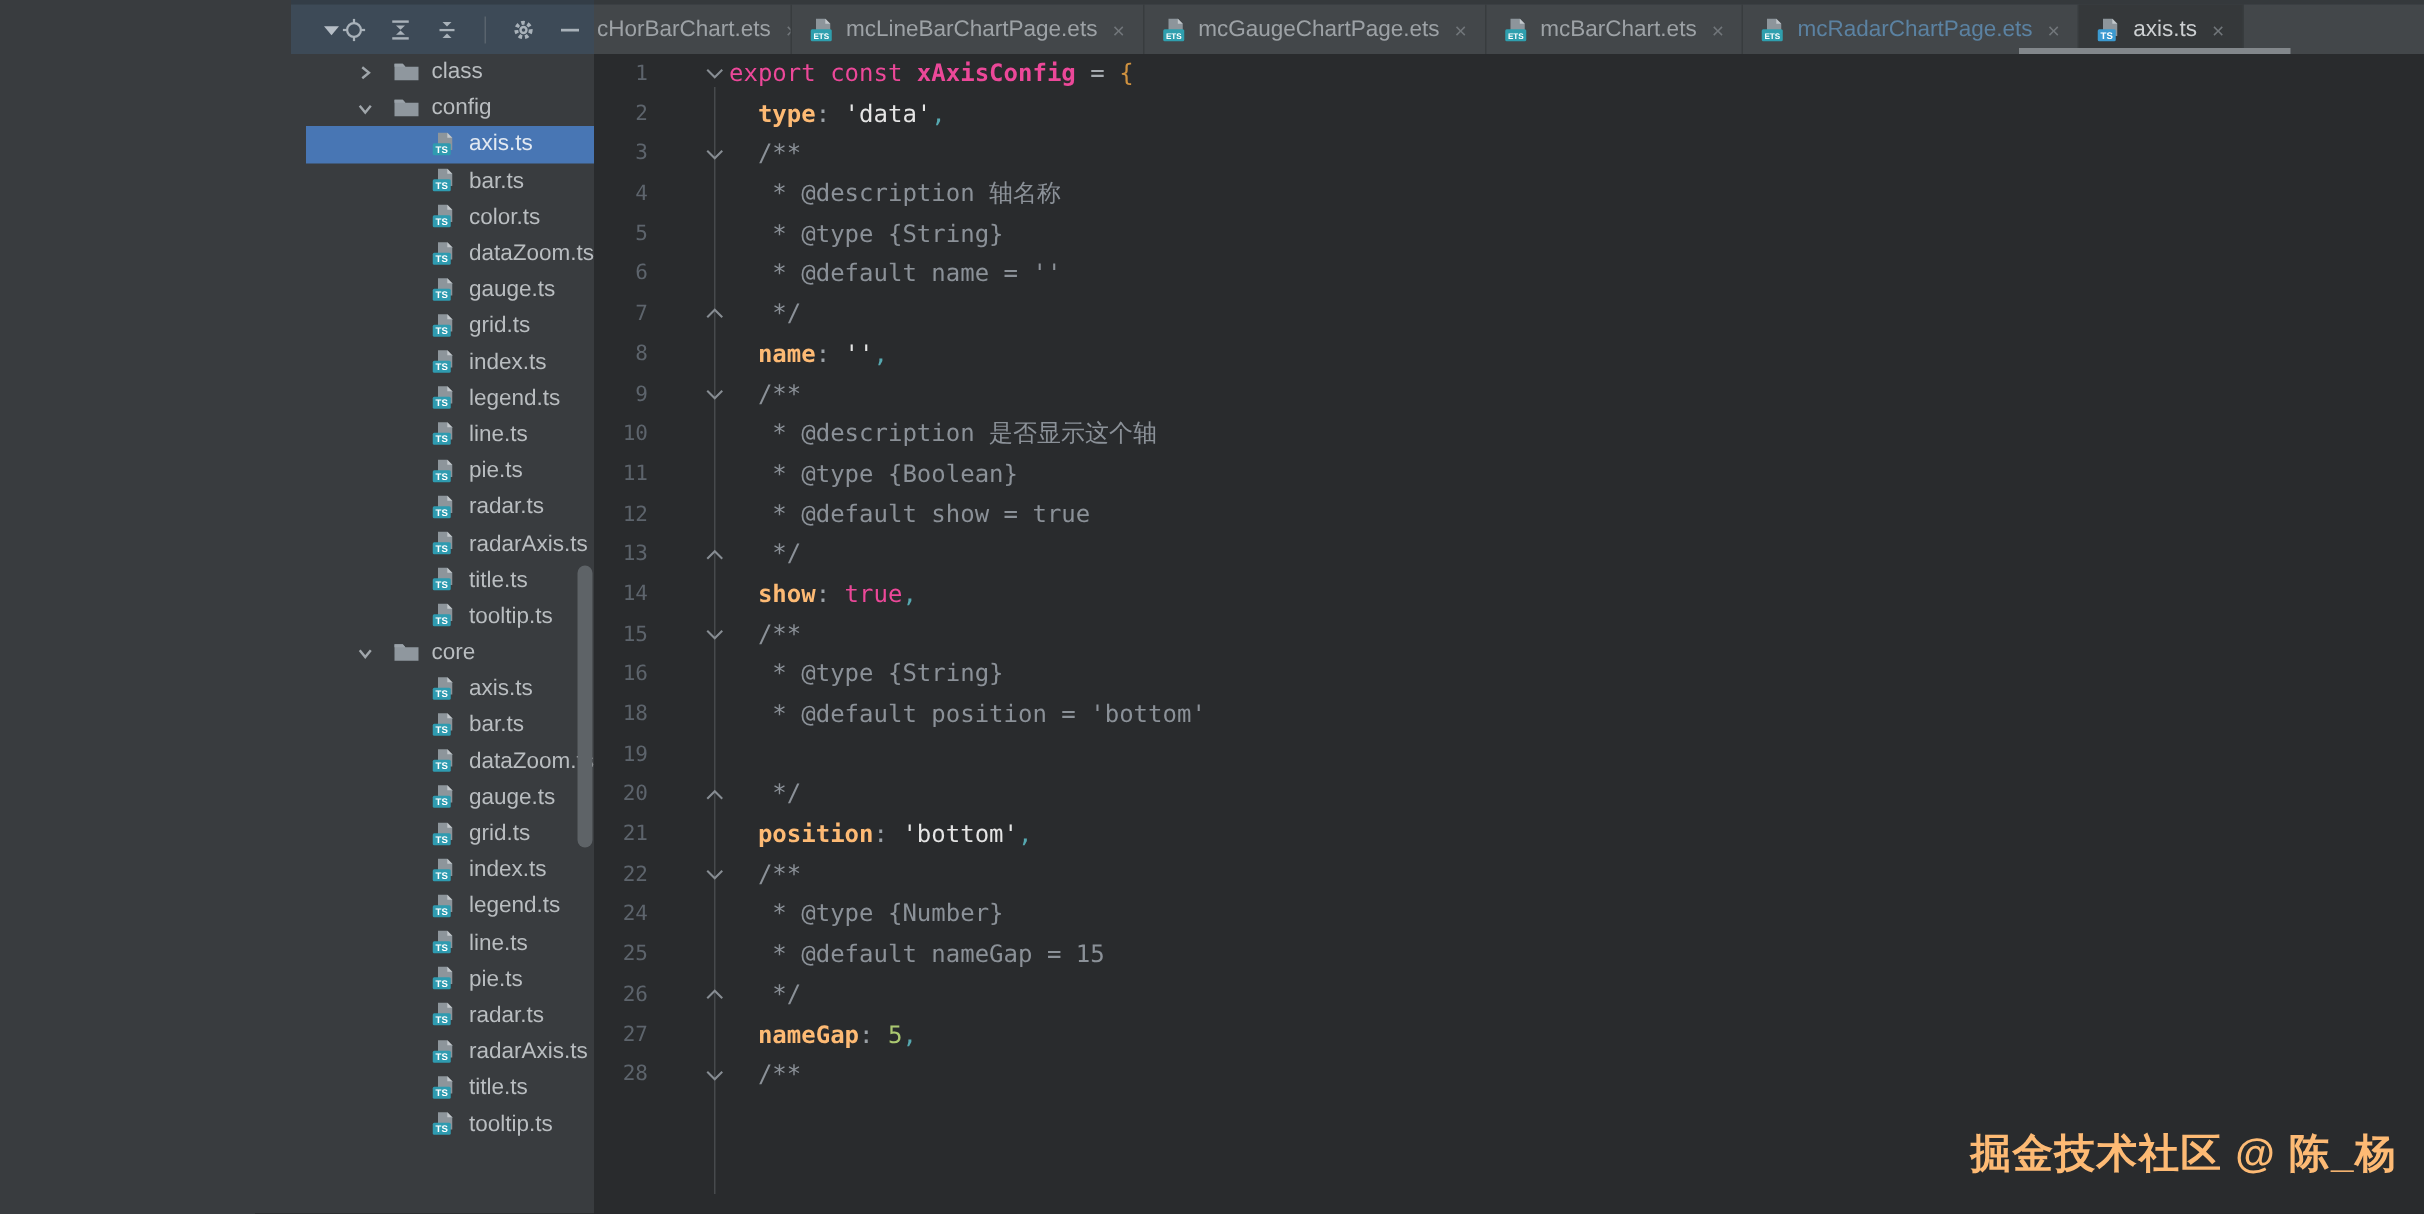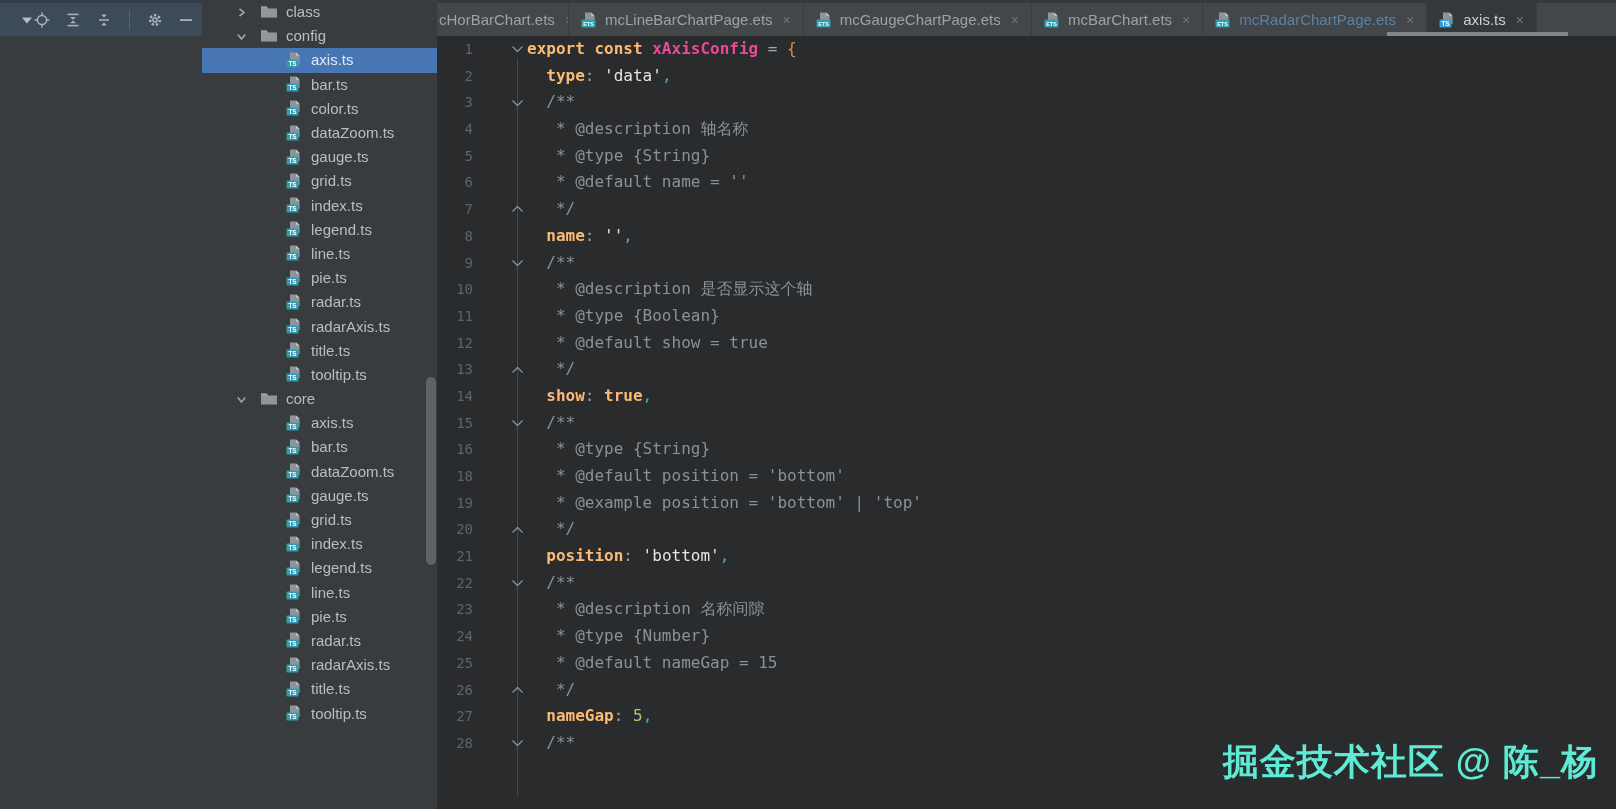--- a/index.html
+++ b/index.html
@@ -1,20 +1,20 @@
 <!DOCTYPE html>
 <html style="--sel: #4876b4; --mod-tab: #5b82a2;"><head>
 <meta charset="utf-8">
 <style>
   html,body{margin:0;padding:0;width:1616px;height:809px;overflow:hidden;
     font-family:"Liberation Sans",sans-serif;background:#292b2d;}
   .app{display:flex;width:1616px;height:809px;}
 
   
-  .project{width:437px;flex:none;background:#393c3f;position:relative;display:flex;flex-direction:row;}
+  .project{width:396px;flex:none;background:#393c3f;position:relative;display:flex;flex-direction:column;align-items:flex-end;}
   .panel-header{height:36px;flex:none;background:#3d4a57;border-top:3px solid #333d47;
     display:flex;align-items:center;box-sizing:border-box;padding:0 8px 0 20px;}
   .hdr-left{display:flex;align-items:center;}
   .hdr-icons{margin-left:auto;display:flex;align-items:center;gap:15px;}
   .hdr-icons .icon{width:16px;height:16px;display:inline-flex;align-items:center;justify-content:center;cursor:default;}
   .hdr-sep{width:1px;height:18px;background:#59636d;margin:0 2px;}
 
   .tree{flex:1;overflow:hidden;font-size:15px;color:#b9bdc0;padding-top:0;}
   .row{height:24.2px;display:flex;align-items:center;white-space:nowrap;}
   .row .chev{width:12px;height:12px;margin-left:34px;margin-right:12px;flex:none;display:inline-flex;align-items:center;}
@@ -38,34 +38,34 @@
   .tab.active{background:#35383a;color:#cdd0d2;}
   .tab-scroll-thumb{position:absolute;bottom:0;left:950px;width:181px;height:4px;background:#82878b;}
 
   
   .code{position:relative;flex:1;font-family:"DejaVu Sans Mono",monospace;font-size:16px;overflow:hidden;}
   .fold-line{position:absolute;left:80px;top:22px;width:1px;height:738px;background:#474a4d;}
   .cl{display:flex;height:26.7px;line-height:26.7px;white-space:pre;}
   .ln{width:36px;flex:none;text-align:right;color:#5d646c;font-size:14px;}
   .gut{width:54px;flex:none;position:relative;}
   .gut .fold{position:absolute;right:3px;top:50%;transform:translateY(-50%);display:inline-flex;}
-  .kw{color:#fdba74;font-weight:bold;}
+  .kw{color:#ec4899;font-weight:normal;}
   .id{color:#ec4899;font-weight:bold;}
   .op{color:#a6abb0;}
   .brace{color:#cf9240;}
   .prop{color:#fdba74;font-weight:bold;}
   .pun{color:#9aa0a6;}
   .str{color:#e5e5e5;}
   .comma{color:#56a8b0;}
   .doc{color:#8b9198;}
   .num{color:#abc871;}
   .pl{color:#c8cacd;}
 
-  .watermark{position:absolute;right:18px;bottom:22px;font-size:36px;font-weight:bold;
-    color:#5eead4;letter-spacing:1px;}
+  .watermark{position:absolute;right:18px;bottom:22px;font-size:27px;font-weight:bold;
+    color:#fdba74;letter-spacing:1px;}
 </style>
 </head>
 <body>
 
 <div class="app">
 
   <aside class="project">
     <div class="panel-header">
       <span class="hdr-left">
         <svg width="14" height="10" viewBox="0 0 14 10">
@@ -547,29 +547,28 @@
         <div class="cl"><span class="ln">12</span><span class="gut"></span><span class="txt"><span class="doc">   * @default show = true</span></span></div>
         <div class="cl"><span class="ln">13</span><span class="gut"><span class="fold"><svg width="13" height="9" viewBox="0 0 13 9">
                 <polyline points="1.5,7 6.5,2 11.5,7" fill="none" stroke="#878d93" stroke-width="1.4"></polyline>
               </svg></span></span><span class="txt"><span class="doc">   */</span></span></div>
         <div class="cl"><span class="ln">14</span><span class="gut"></span><span class="txt"><span class="pl">  </span><span class="prop">show</span><span class="pun">:</span><span class="pl"> </span><span class="kw">true</span><span class="comma">,</span></span></div>
         <div class="cl"><span class="ln">15</span><span class="gut"><span class="fold"><svg width="13" height="9" viewBox="0 0 13 9">
                 <polyline points="1.5,2 6.5,7 11.5,2" fill="none" stroke="#878d93" stroke-width="1.4"></polyline>
               </svg></span></span><span class="txt"><span class="doc">  /**</span></span></div>
         <div class="cl"><span class="ln">16</span><span class="gut"></span><span class="txt"><span class="doc">   * @type {String}</span></span></div>
         <div class="cl"><span class="ln">18</span><span class="gut"></span><span class="txt"><span class="doc">   * @default position = 'bottom'</span></span></div>
-        <div class="cl"><span class="ln">19</span><span class="gut"></span><span class="txt"><span class="doc">   * @example position = 'bottom' | 'top'</span></span></div>
+        <div class="cl"><span class="ln">19</span><span class="gut"></span></div>
         <div class="cl"><span class="ln">20</span><span class="gut"><span class="fold"><svg width="13" height="9" viewBox="0 0 13 9">
                 <polyline points="1.5,7 6.5,2 11.5,7" fill="none" stroke="#878d93" stroke-width="1.4"></polyline>
               </svg></span></span><span class="txt"><span class="doc">   */</span></span></div>
         <div class="cl"><span class="ln">21</span><span class="gut"></span><span class="txt"><span class="pl">  </span><span class="prop">position</span><span class="pun">:</span><span class="pl"> </span><span class="str">'bottom'</span><span class="comma">,</span></span></div>
         <div class="cl"><span class="ln">22</span><span class="gut"><span class="fold"><svg width="13" height="9" viewBox="0 0 13 9">
                 <polyline points="1.5,2 6.5,7 11.5,2" fill="none" stroke="#878d93" stroke-width="1.4"></polyline>
               </svg></span></span><span class="txt"><span class="doc">  /**</span></span></div>
-        <div class="cl"><span class="ln">23</span><span class="gut"></span><span class="txt"><span class="doc">   * @description 名称间隙</span></span></div>
         <div class="cl"><span class="ln">24</span><span class="gut"></span><span class="txt"><span class="doc">   * @type {Number}</span></span></div>
         <div class="cl"><span class="ln">25</span><span class="gut"></span><span class="txt"><span class="doc">   * @default nameGap = 15</span></span></div>
         <div class="cl"><span class="ln">26</span><span class="gut"><span class="fold"><svg width="13" height="9" viewBox="0 0 13 9">
                 <polyline points="1.5,7 6.5,2 11.5,7" fill="none" stroke="#878d93" stroke-width="1.4"></polyline>
               </svg></span></span><span class="txt"><span class="doc">   */</span></span></div>
         <div class="cl"><span class="ln">27</span><span class="gut"></span><span class="txt"><span class="pl">  </span><span class="prop">nameGap</span><span class="pun">:</span><span class="pl"> </span><span class="num">5</span><span class="comma">,</span></span></div>
         <div class="cl"><span class="ln">28</span><span class="gut"><span class="fold"><svg width="13" height="9" viewBox="0 0 13 9">
                 <polyline points="1.5,2 6.5,7 11.5,2" fill="none" stroke="#878d93" stroke-width="1.4"></polyline>
               </svg></span></span><span class="txt"><span class="doc">  /**</span></span></div>
       </div>

